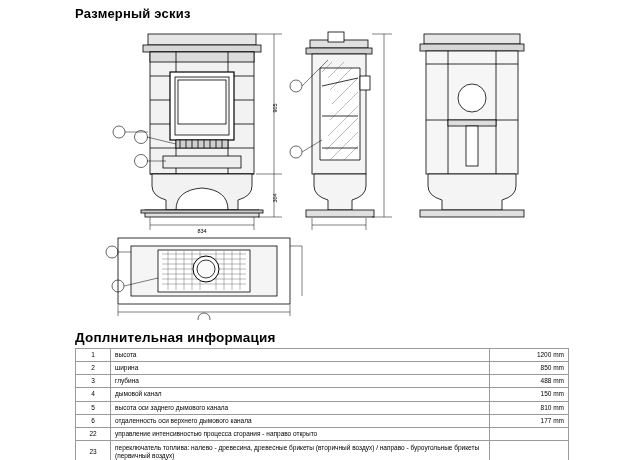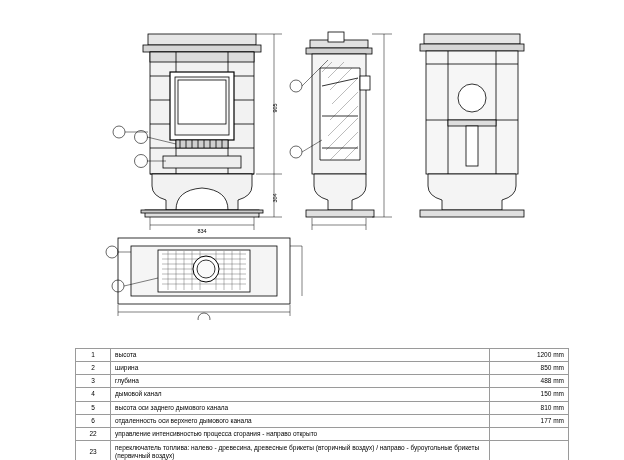--- a/index.html
+++ b/index.html
@@ -42,20 +42,22 @@
   }
   .tbl td.num{width:26px;text-align:center;}
   .tbl td.val{width:70px;text-align:right;}
   .tbl tr.tall td{height:18px;}
 </style>
 </head>
 <body>
 
 <div class="page">
 
+  <div class="title" id="title-sketch">Размерный эскиз</div>
+  <div class="title" id="title-info">Доплнительная информация</div>
 
   <div class="draw">
   <svg width="624" height="300" viewBox="0 0 624 300" xmlns="http://www.w3.org/2000/svg">
     <g fill="none" stroke="#000" stroke-width="0.8">
 
       <rect x="148" y="14" width="108" height="11" fill="#e6e6e6"></rect>
       <rect x="143" y="25" width="118" height="7" fill="#d6d6d6"></rect>
 
       <rect x="150" y="32" width="104" height="122" fill="#f2f2f2"></rect>
       <rect x="150" y="32" width="104" height="10" fill="#dcdcdc"></rect>

